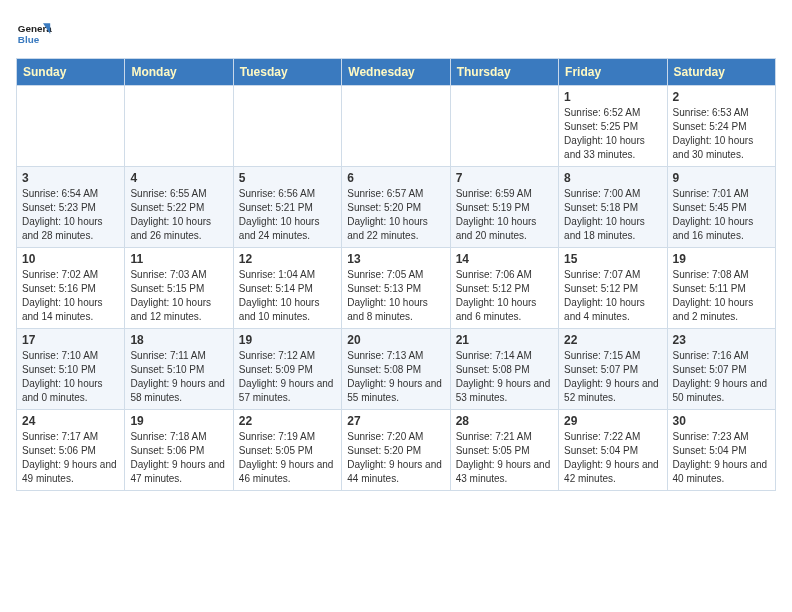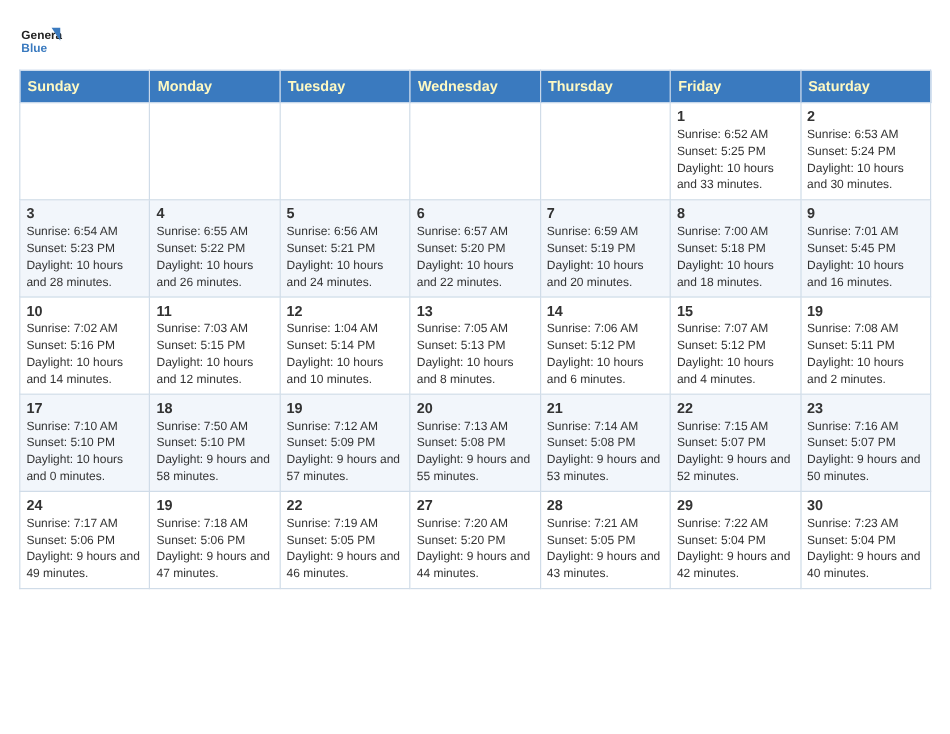--- a/index.html
+++ b/index.html
@@ -238,21 +238,21 @@
       <tr>
         <td>
           <span class="day-number">17</span>
           <div class="day-info">Sunrise: 7:10 AM
 Sunset: 5:10 PM
 Daylight: 10 hours
 and 0 minutes.</div>
         </td>
         <td>
           <span class="day-number">18</span>
-          <div class="day-info">Sunrise: 7:50 AM
+          <div class="day-info">Sunrise: 7:11 AM
 Sunset: 5:10 PM
 Daylight: 9 hours
 and 58 minutes.</div>
         </td>
         <td>
           <span class="day-number">19</span>
           <div class="day-info">Sunrise: 7:12 AM
 Sunset: 5:09 PM
 Daylight: 9 hours
 and 57 minutes.</div>

